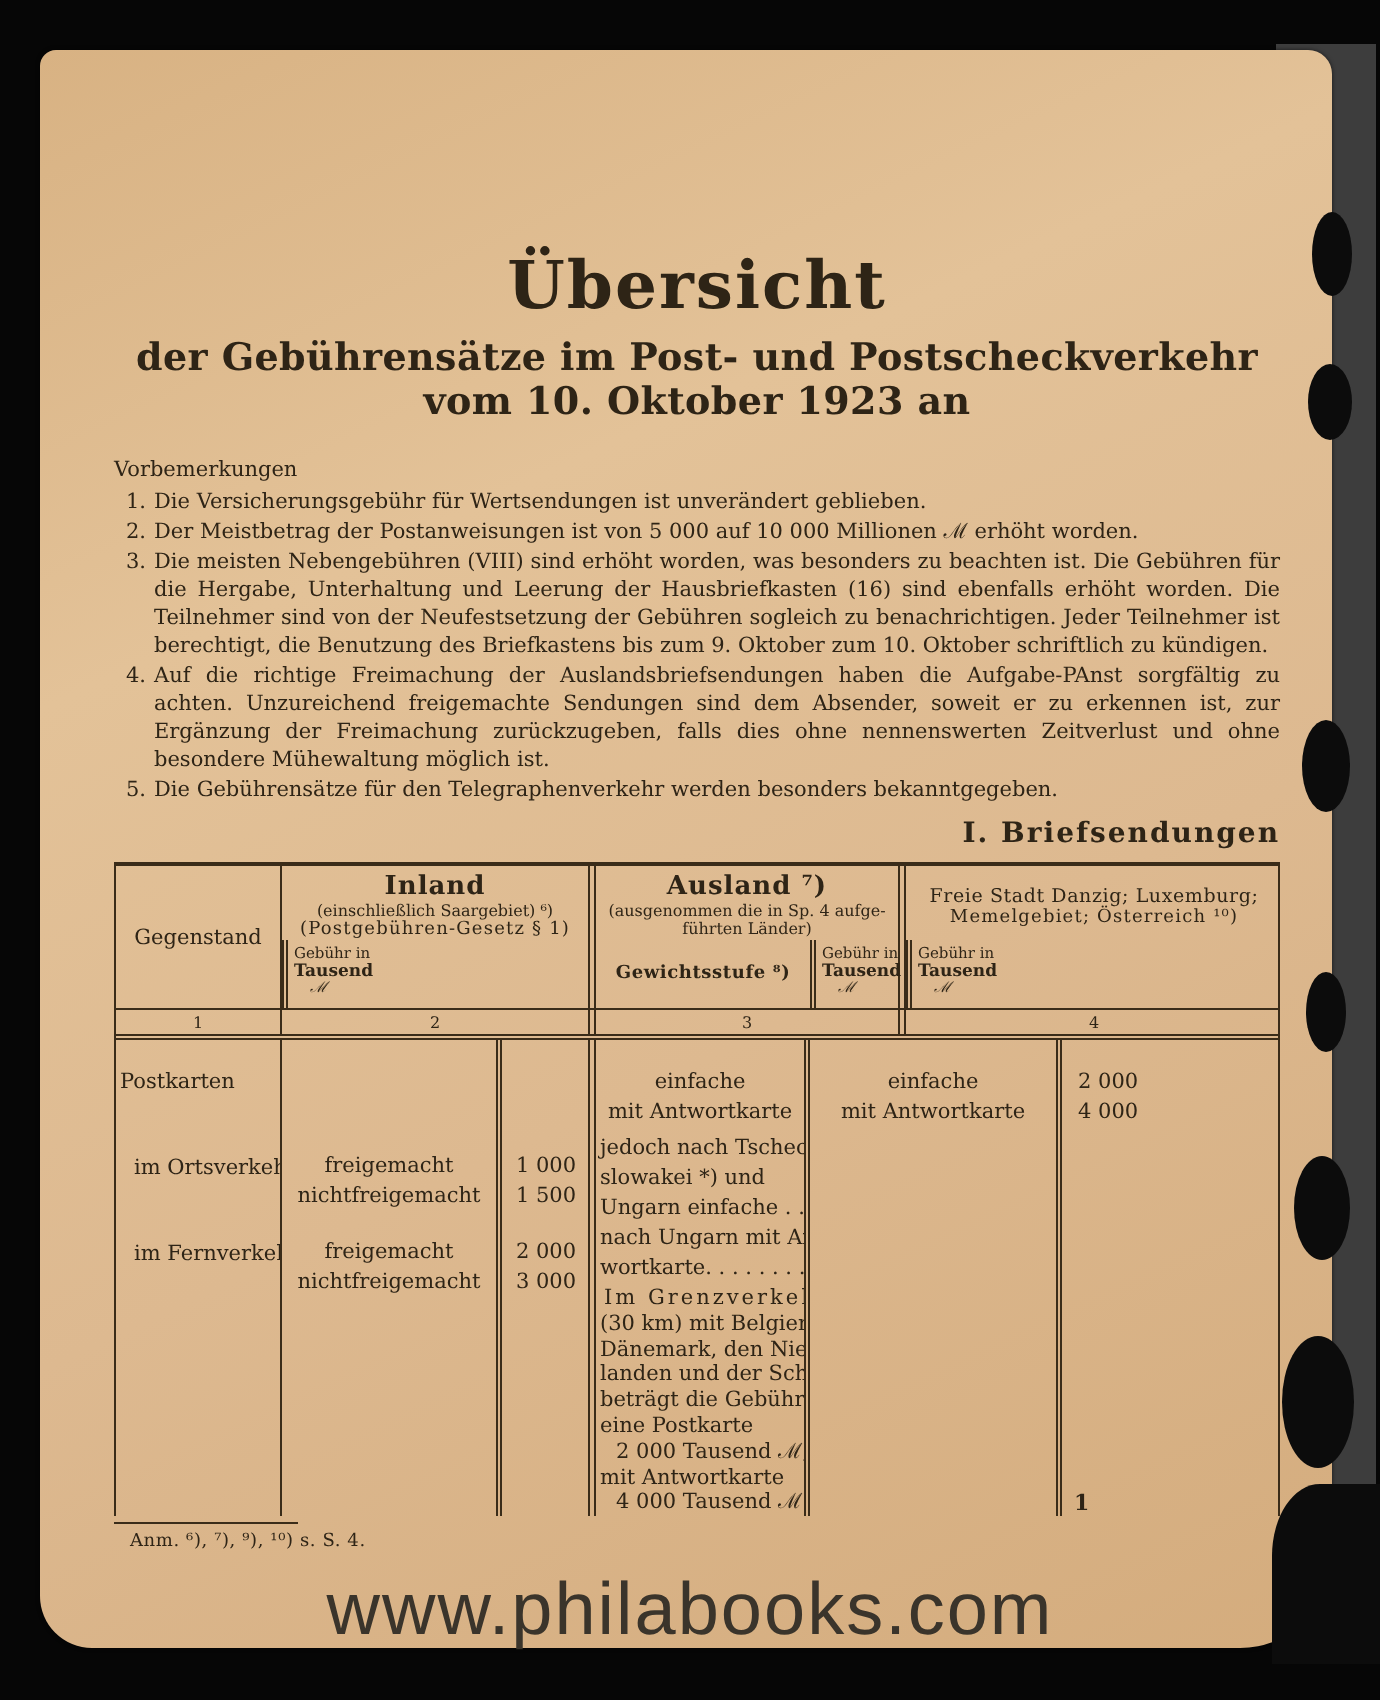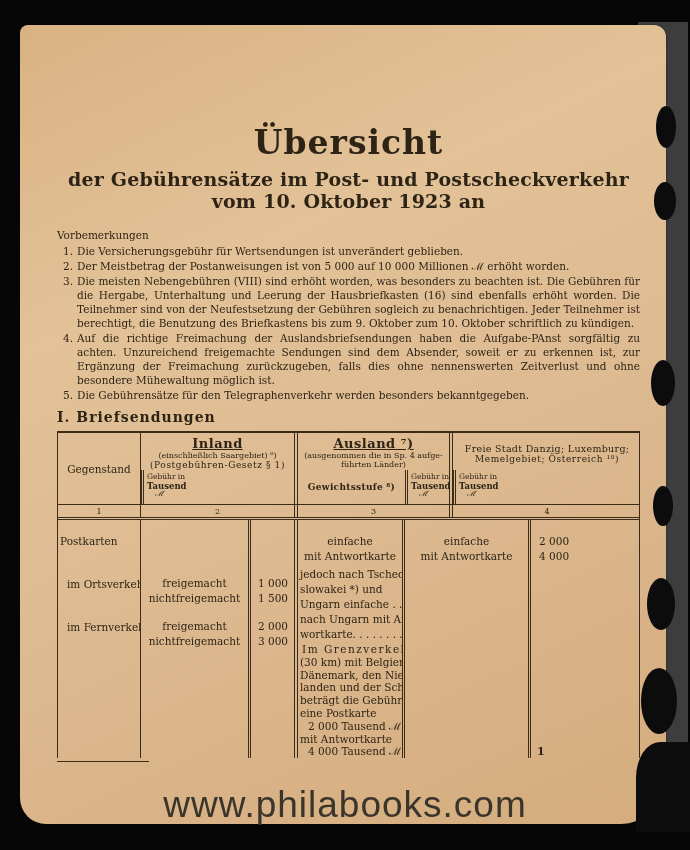--- a/index.html
+++ b/index.html
@@ -26,30 +26,30 @@
     border-bottom:1px solid var(--ink);padding-bottom:1px;letter-spacing:.5px;word-spacing:4px;
   }
   .content{position:absolute;left:0;top:0;width:100%;height:100%;padding:0 26px 0 37px;}
   .doc-title{margin-top:100px;text-align:center;font-size:33px;font-weight:bold;line-height:36px;letter-spacing:1px;}
   .doc-subtitle{margin-top:7px;text-align:center;font-size:19px;font-weight:bold;letter-spacing:.2px;}
   .remarks{margin-top:16px;font-size:10.5px;line-height:14px;}
   .remarks-heading{margin-bottom:2px;}
   .remark-item{display:flex;margin-bottom:1px;}
   .r-num{width:20px;text-align:right;padding-right:4px;flex:none;}
   .r-txt{flex:1;text-align:justify;}
-  .section-title{margin-top:7px;text-align:left;font-size:14px;font-weight:bold;letter-spacing:1px;}
+  .section-title{margin-top:7px;text-align:right;font-size:14px;font-weight:bold;letter-spacing:1px;}
   
   .ptable{margin-top:6px;width:583px;border-top:2px solid var(--line);border-left:1px solid var(--line);border-right:1px solid var(--line);}
   .thead{display:flex;height:72px;border-bottom:1px solid var(--line);}
   .hc1{width:83px;flex:none;border-right:1px solid var(--line);display:flex;align-items:center;justify-content:center;font-size:10.5px;}
   .hgroup{display:flex;flex-direction:column;flex:none;}
   .hg-inland{width:157px;border-right:4px double var(--line);}
   .hg-ausland{width:155px;border-right:4px double var(--line);}
   .hg-danzig{width:188px;}
-  .gtitle{text-align:center;font-size:13px;font-weight:bold;margin-top:3px;letter-spacing:.5px;text-decoration:underline;}
+  .gtitle{text-align:center;font-size:13px;font-weight:bold;margin-top:3px;letter-spacing:.5px;}
   .gtitle2{text-align:center;font-size:9.5px;margin-top:10px;letter-spacing:.3px;}
   .gsub{text-align:center;font-size:8px;line-height:9px;}
   .gsub.sp{font-size:9px;letter-spacing:.6px;margin-top:1px;}
   .gsplit{display:flex;margin-top:auto;height:34px;}
   .gw{display:flex;align-items:center;justify-content:center;font-size:9px;font-weight:bold;letter-spacing:.3px;}
   .gf{border-left:3px double var(--line);font-size:7.5px;line-height:8.5px;padding:3px 0 0 3px;}
   .gf .f2{font-weight:bold;font-size:8.5px;}
   .gf .f3{font-style:italic;padding-left:8px;}
   .w110{width:110px;flex:none;} .w47{width:47px;flex:none;}
   .w107{width:107px;flex:none;} .w48{width:48px;flex:none;}
@@ -227,20 +227,21 @@
 
         <div class="bcol c7">
           <div class="ln lt m14">2 000</div>
           <div class="ln lt">4 000</div>
         </div>
       </div>
     </div>
 
     <div class="footnote-row">
       <div class="fn-rule"></div>
+      <div class="fn-text">Anm. ⁶), ⁷), ⁹), ¹⁰) s. S. 4.</div>
     </div>
   </div>
 
   <div class="page-number">1</div>
 </div>
 
 <div class="blob" style="left:656px;top:106px;width:20px;height:42px;"></div>
 <div class="blob" style="left:654px;top:182px;width:22px;height:38px;"></div>
 <div class="blob" style="left:651px;top:360px;width:24px;height:46px;"></div>
 <div class="blob" style="left:653px;top:486px;width:20px;height:40px;"></div>

